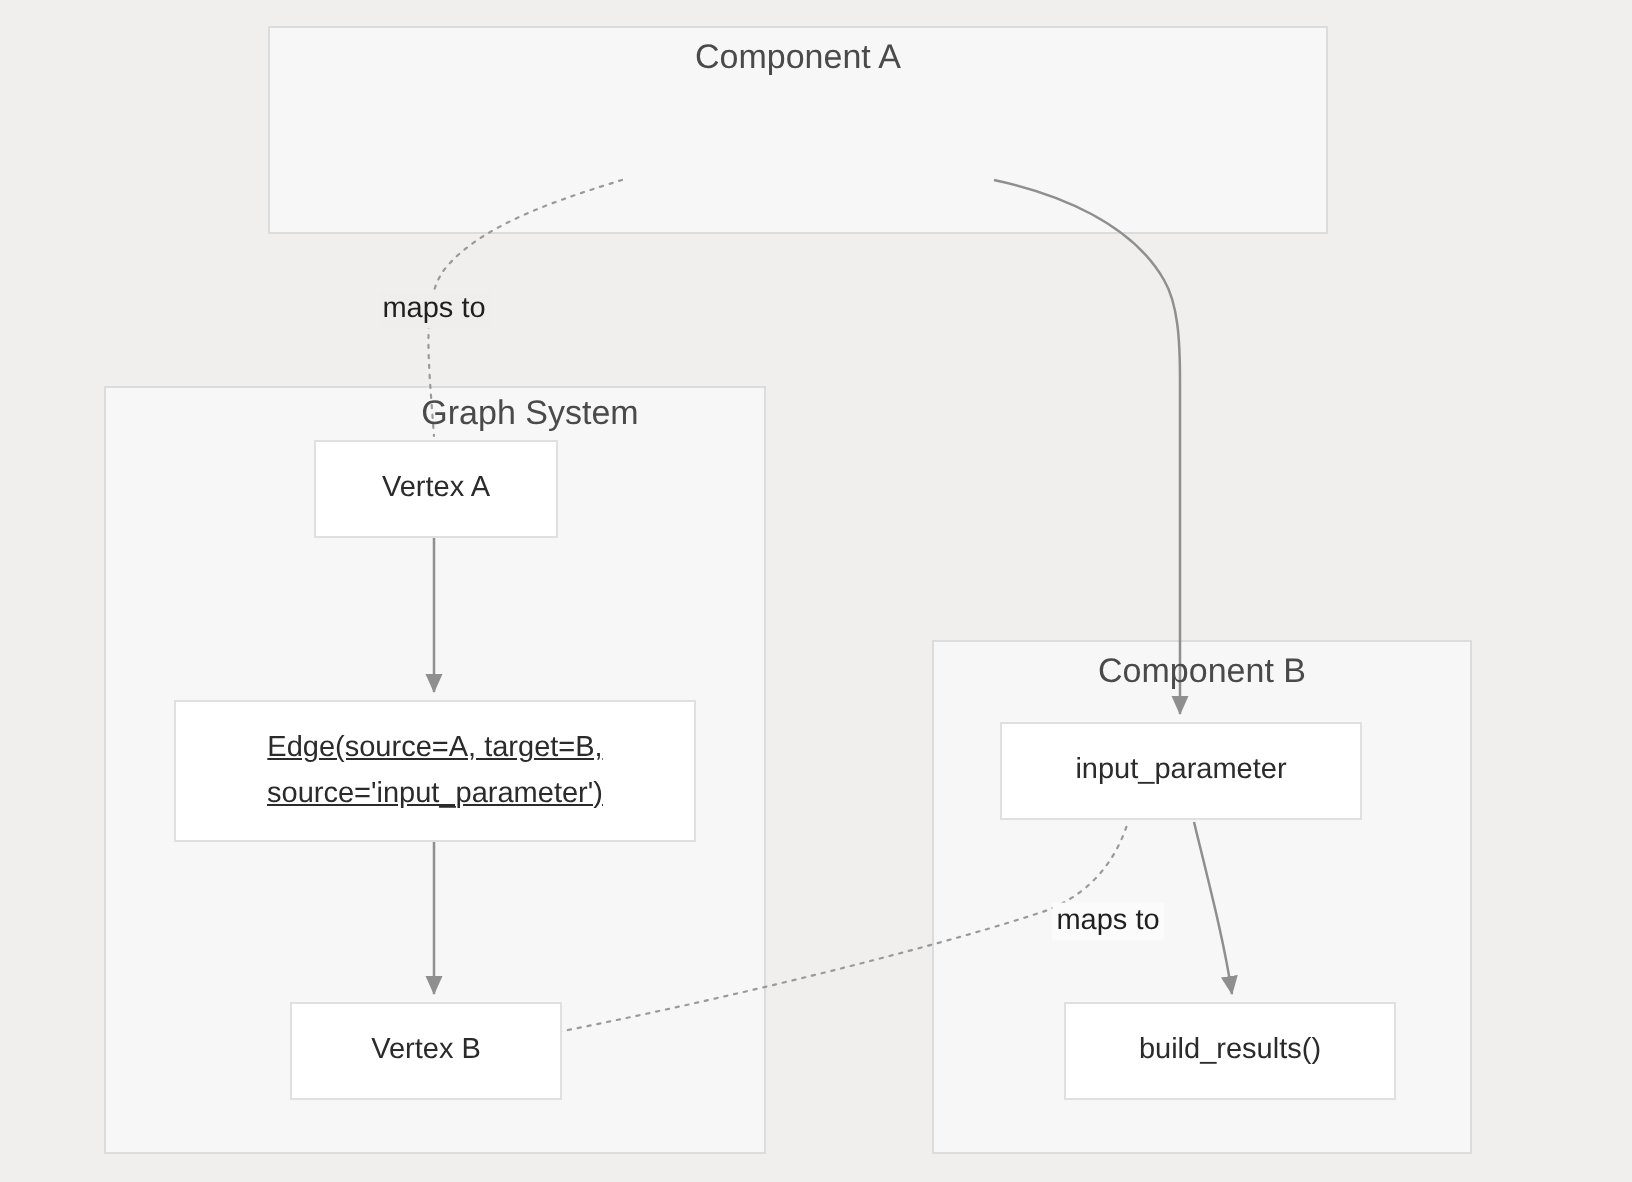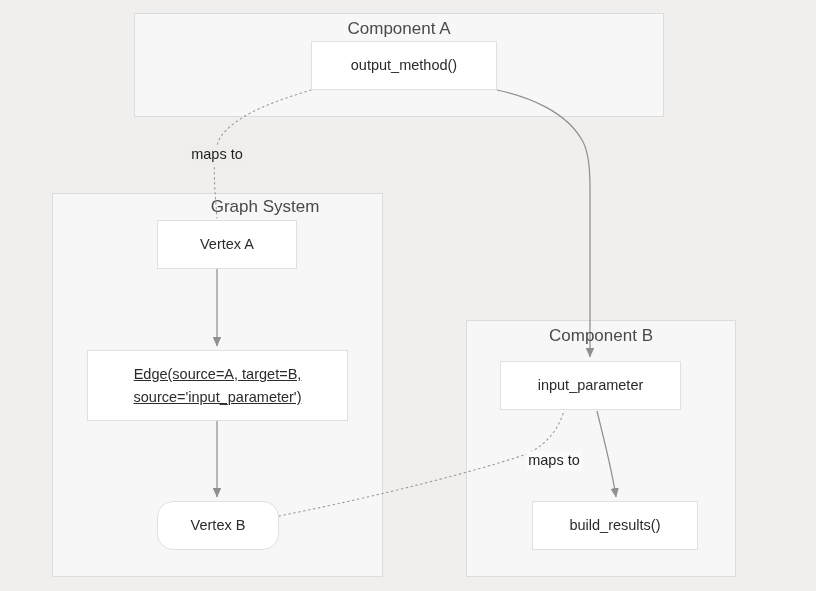--- a/index.html
+++ b/index.html
@@ -90,30 +90,29 @@
 
     <path d="M 279,516 C 380,496 480,470 524,455 C 546,446 558,430 564,411" fill="none" stroke="#9a9a9a" stroke-width="1.1" stroke-dasharray="1.6 3.4" stroke-linecap="round"></path>
 
     <path d="M 597,411 C 604,440 612,470 616,497" fill="none" stroke="#8f8f8f" stroke-width="1.25" marker-end="url(#arrowhead)"></path>
   </svg>
 
   <div class="cluster-title" style="left:399px; top:20px;">Component A</div>
   <div class="cluster-title" style="left:217px; top:198px;margin-left:48px;">Graph System</div>
   <div class="cluster-title" style="left:601px; top:327px;">Component B</div>
 
-  <div class="node" style="left:311px; top:41px; width:186px; height:49px;">output_method()</div>
 
-  <div class="node" style="left:157px; top:220px; width:140px; height:49px;">Vertex A</div>
+  <div class="node" style="left:157px; top:220px; width:122px; height:49px;">Vertex A</div>
 
   <div class="node" style="left:87px; top:350px; width:261px; height:71px; flex-direction:column;text-decoration:underline;">
     <span>Edge(source=A, target=B,</span>
     <span>source='input_parameter')</span>
   </div>
 
-  <div class="node" style="left:157px; top:501px; width:122px; height:49px;border-radius:16px;">Vertex B</div>
+  <div class="node" style="left:145px; top:501px; width:136px; height:49px;">Vertex B</div>
 
   <div class="node" style="left:500px; top:361px; width:181px; height:49px;">input_parameter</div>
 
   <div class="node" style="left:532px; top:501px; width:166px; height:49px;">build_results()</div>
 
   <div class="edge-label" style="left:217px; top:155px; background:#efeeed;">maps to</div>
 
 
   <div class="edge-label" style="left:554px; top:461px;">maps to</div>
 

